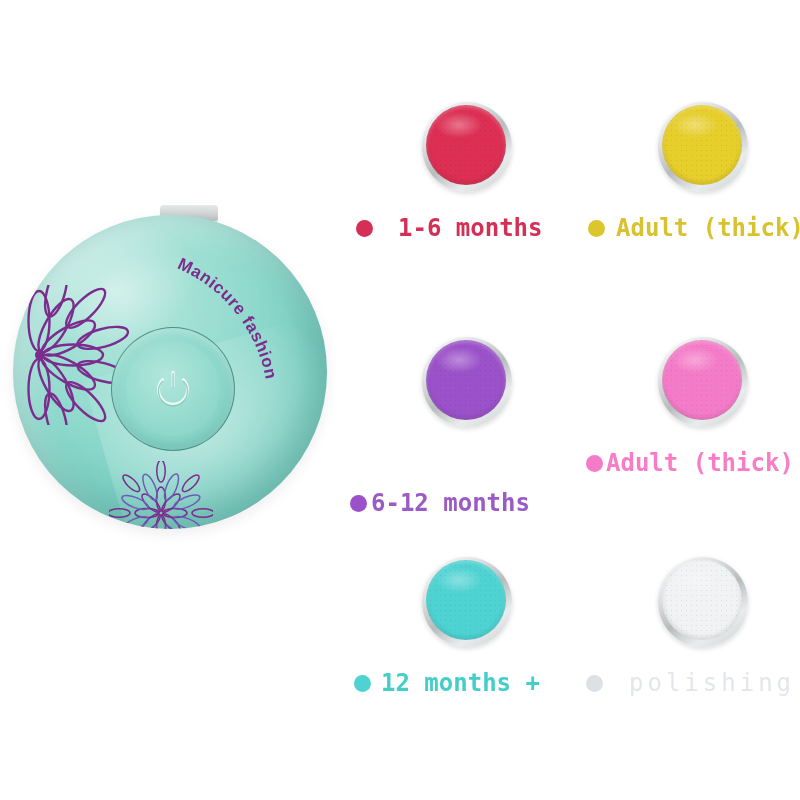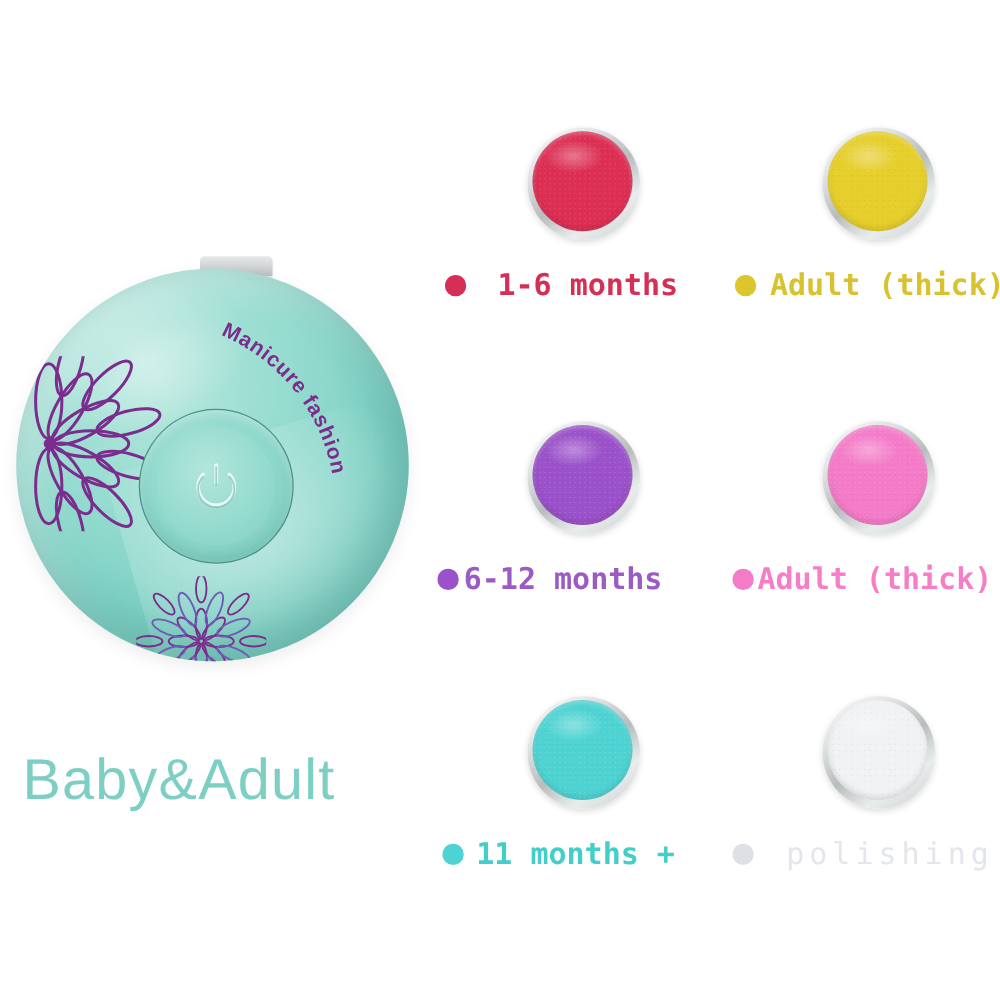--- a/index.html
+++ b/index.html
@@ -110,21 +110,21 @@
   .legend .bullet{
     width:17px;height:17px;border-radius:50%;flex:0 0 auto;
   }
   .legend .lbl{
     font-family:"DejaVu Sans Mono", monospace;
     font-size:24px;font-weight:700;white-space:nowrap;
   }
   
   .lg-a{padding-left:16px;}  .lg-a .lbl{margin-left:25px;}
   .lg-b{padding-left:18px;}  .lg-b .lbl{margin-left:11px;}
-  .lg-c{padding-left:10px;}  .lg-c .lbl{margin-left:4px;}
+  .lg-c{padding-left:10px;margin-top:40px;}  .lg-c .lbl{margin-left:4px;}
   .lg-d{padding-left:16px;}  .lg-d .lbl{margin-left:3px;}
   .lg-e{padding-left:14px;}  .lg-e .lbl{margin-left:10px;}
   .lg-f{padding-left:16px;}  .lg-f .lbl{margin-left:26px;letter-spacing:4px;font-weight:400;}
 </style>
 </head>
 <body>
 
 <div id="stage">
 
   <div class="device-wrap">
@@ -285,21 +285,20 @@
             <g fill="none" stroke="#5aab9e" stroke-opacity="0.55" stroke-width="1.4" stroke-linecap="round" transform="translate(0,1.6)">
               <path d="M 10.5,12.5 A 14.5 14.5 0 1 0 31.5,12.5"></path>
               <line x1="21" y1="5" x2="21" y2="19"></line>
             </g>
           </svg>
         </div>
       </div>
     </div>
   </div>
 
-  <div class="baby-adult" style="color: rgb(126, 207, 195);">Baby&amp;Adult</div>
 
   <div class="grid">
 
     <div class="cell c-r0 c-c0">
       <div class="disc disc-c0">
         <div class="disc-face" style="background: rgb(220, 47, 83);">
           <div class="disc-grit"></div>
           <div class="disc-gloss"></div>
         </div>
       </div>
@@ -350,21 +349,21 @@
 
     <div class="cell c-r2 c-c0">
       <div class="disc disc-c0">
         <div class="disc-face" style="background: rgb(78, 211, 210);">
           <div class="disc-grit"></div>
           <div class="disc-gloss"></div>
         </div>
       </div>
       <div class="legend lg-e">
         <span class="bullet" style="background: rgb(78, 211, 210);"></span>
-        <span class="lbl" style="color: rgb(68, 206, 201);">11 months +</span>
+        <span class="lbl" style="color: rgb(68, 206, 201);">12 months +</span>
       </div>
     </div>
 
     <div class="cell c-r2 c-c1">
       <div class="disc disc-c1">
         <div class="disc-face" style="background: rgb(240, 242, 244);">
           <div class="disc-grit"></div>
           <div class="disc-gloss"></div>
         </div>
       </div>

